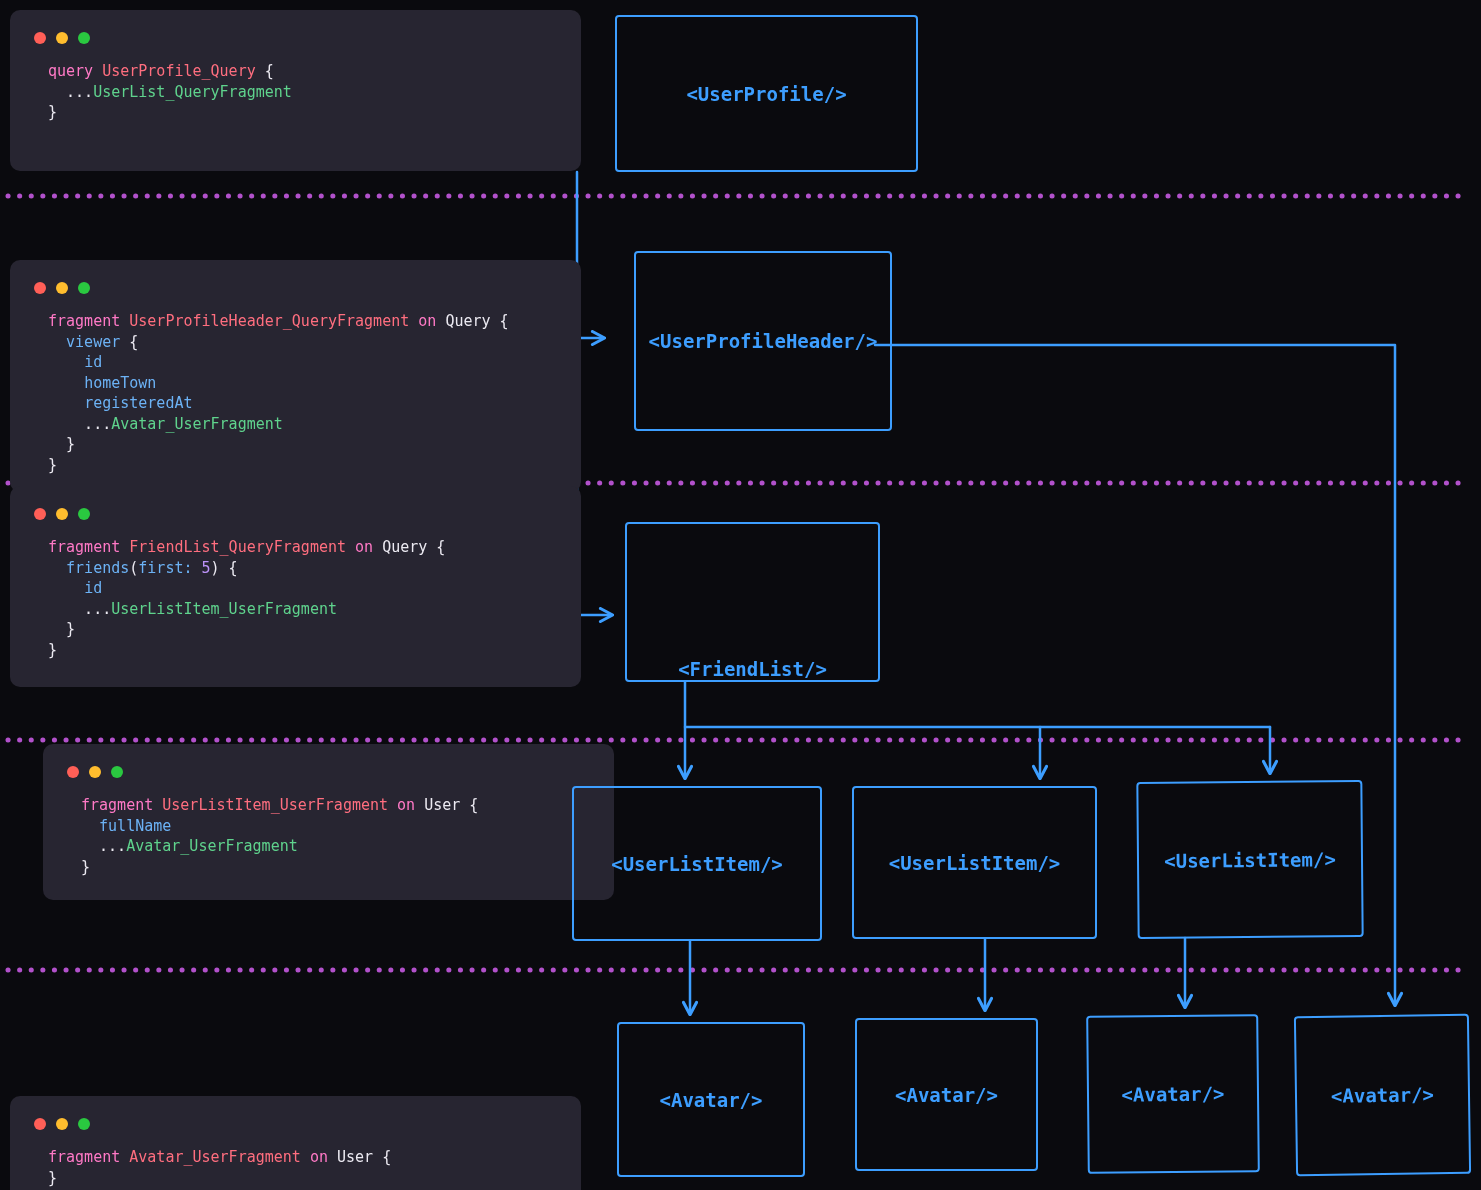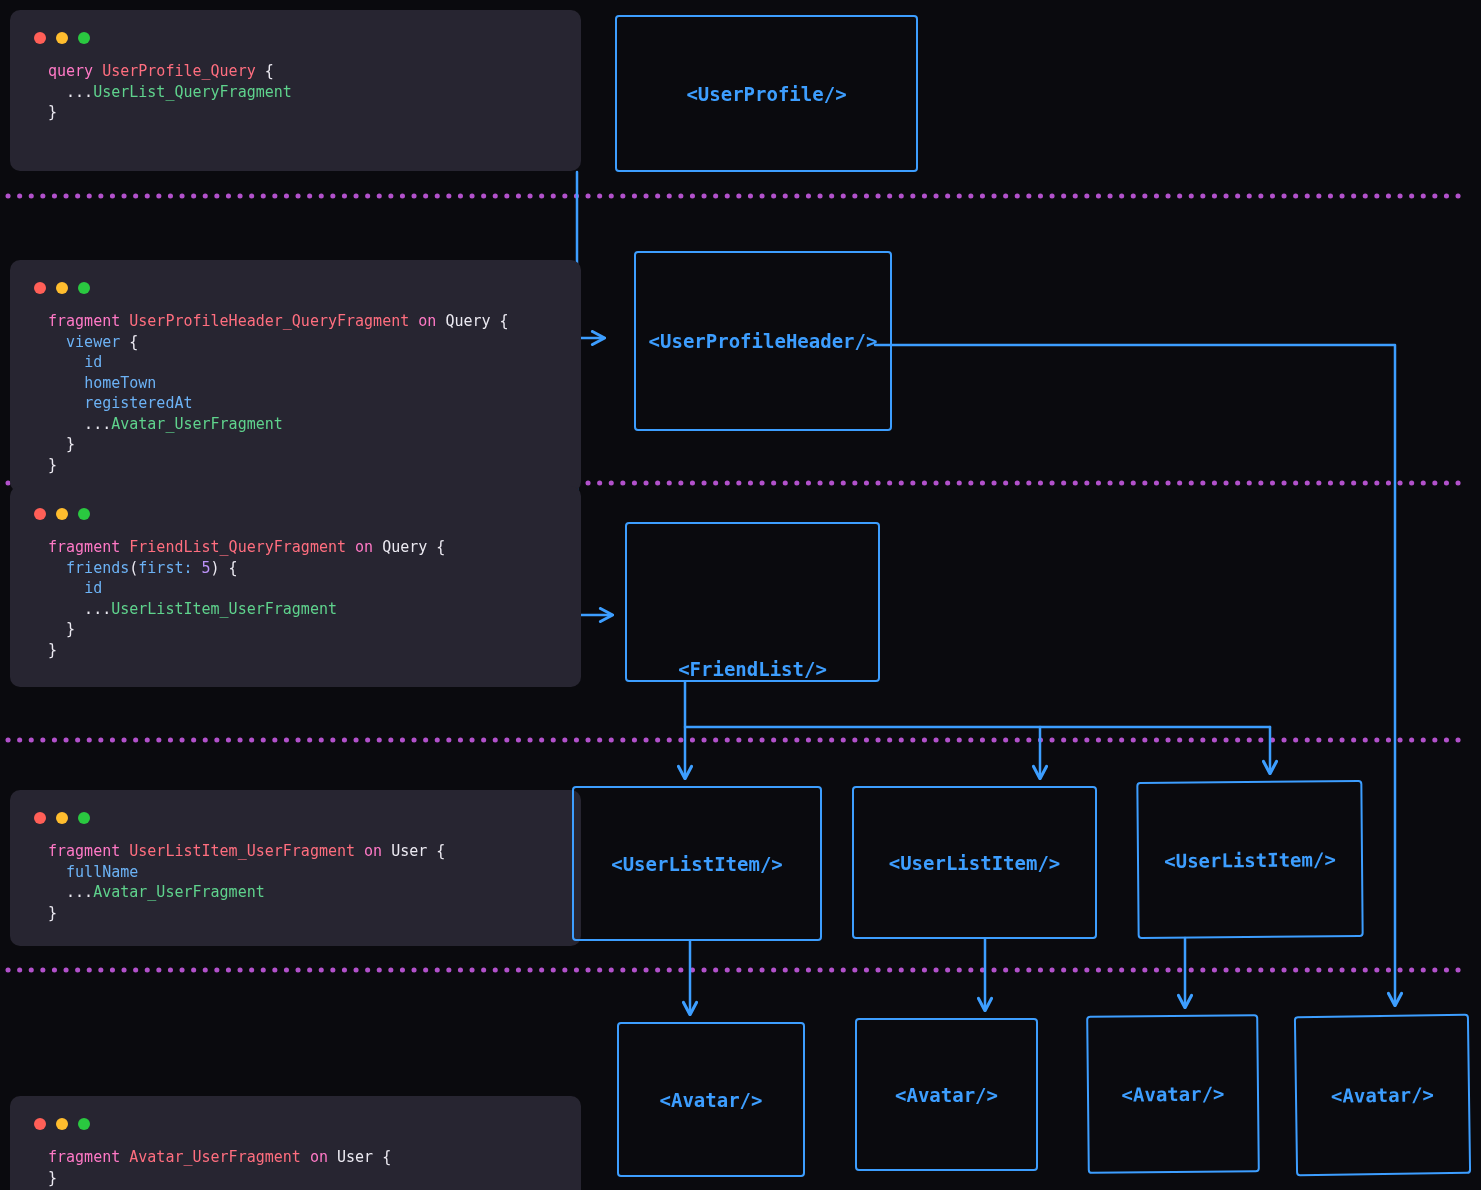--- a/index.html
+++ b/index.html
@@ -65,21 +65,21 @@
     position: absolute;
     left: 10px;
     width: 571px;
     background: var(--panel-bg, #272531);
     border-radius: 10px;
     z-index: 2;
   }
   .p1 { top: 10px;   height: 161px; }
   .p2 { top: 212px;  height: 232px; margin-top: 48px; }
   .p3 { top: 486px;  height: 201px; }
-  .p4 { top: 790px;  height: 156px; }
+  .p4 { top: 744px;  height: 156px; margin-left: 33px; }
   .p5 { top: 1096px; height: 131px; }
 
   .traffic { display: flex; gap: 10px; padding: 22px 0 0 24px; }
   .dot { width: 12px; height: 12px; border-radius: 50%; }
   .dot.red    { background: var(--traffic-red, #ff5f57); }
   .dot.yellow { background: var(--traffic-yellow, #ffbd2e); }
   .dot.green  { background: var(--traffic-green, #2ac840); }
 
   .code {
     margin: 17px 0 0 0;

